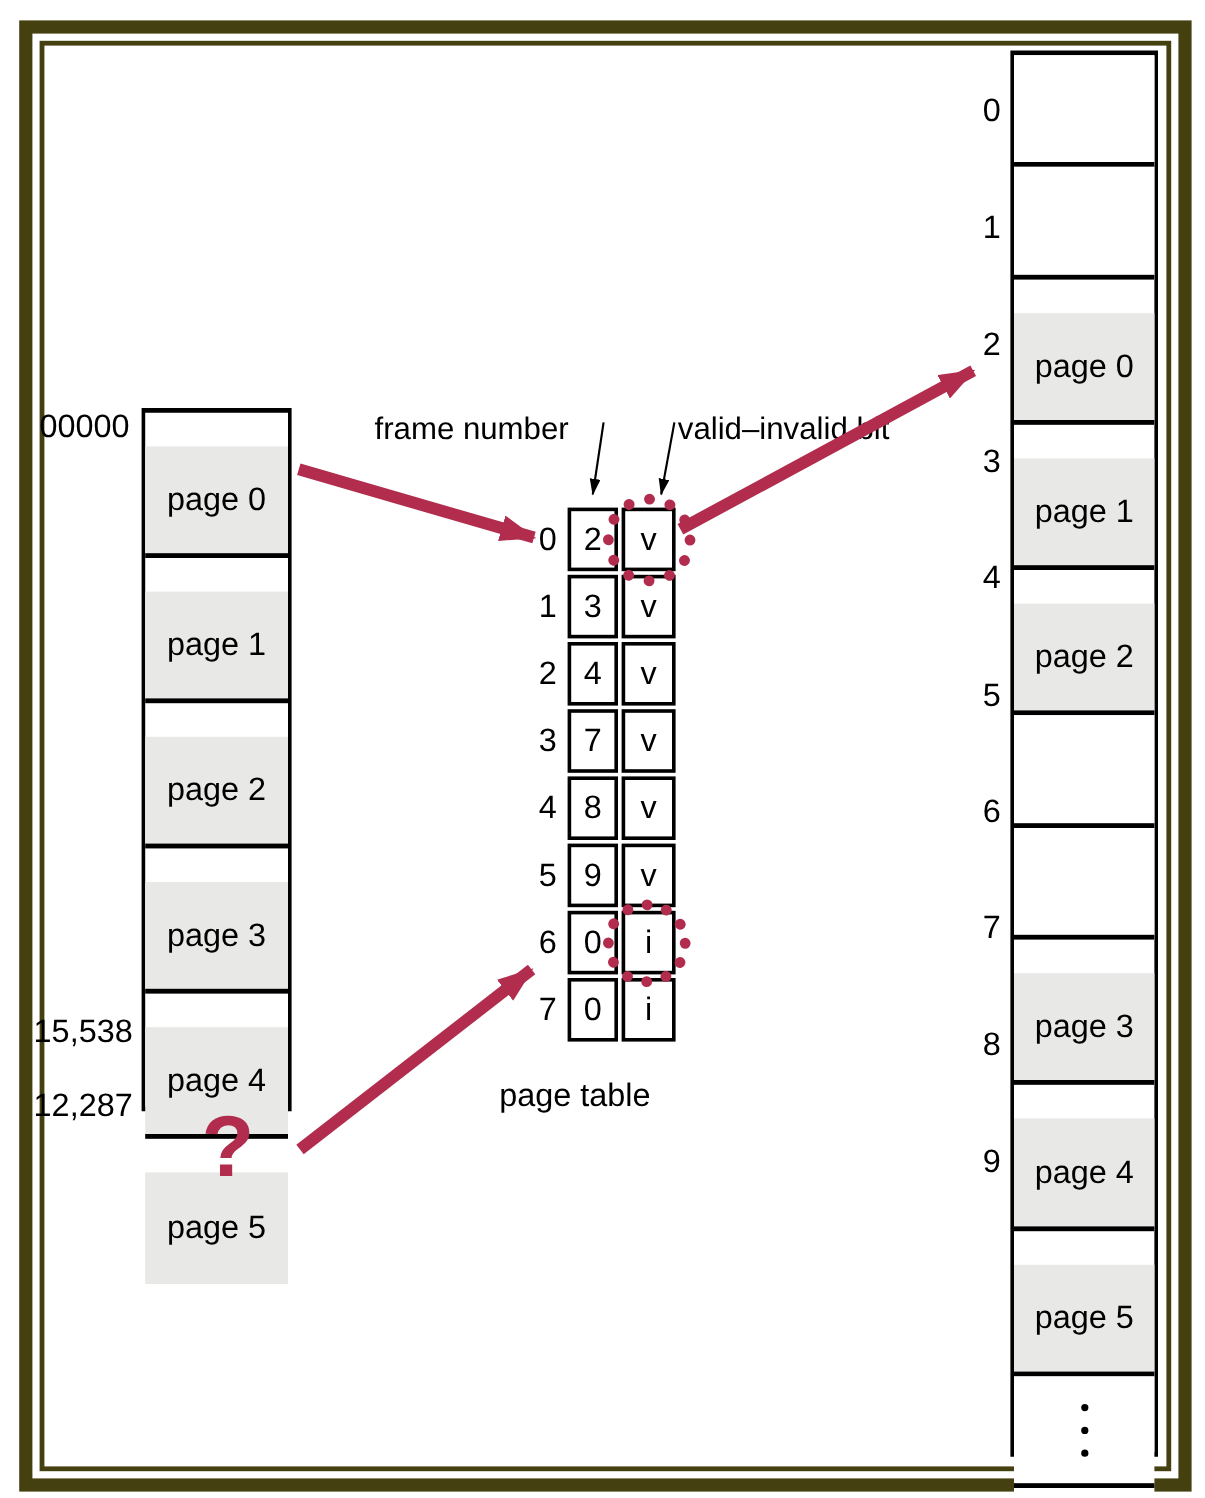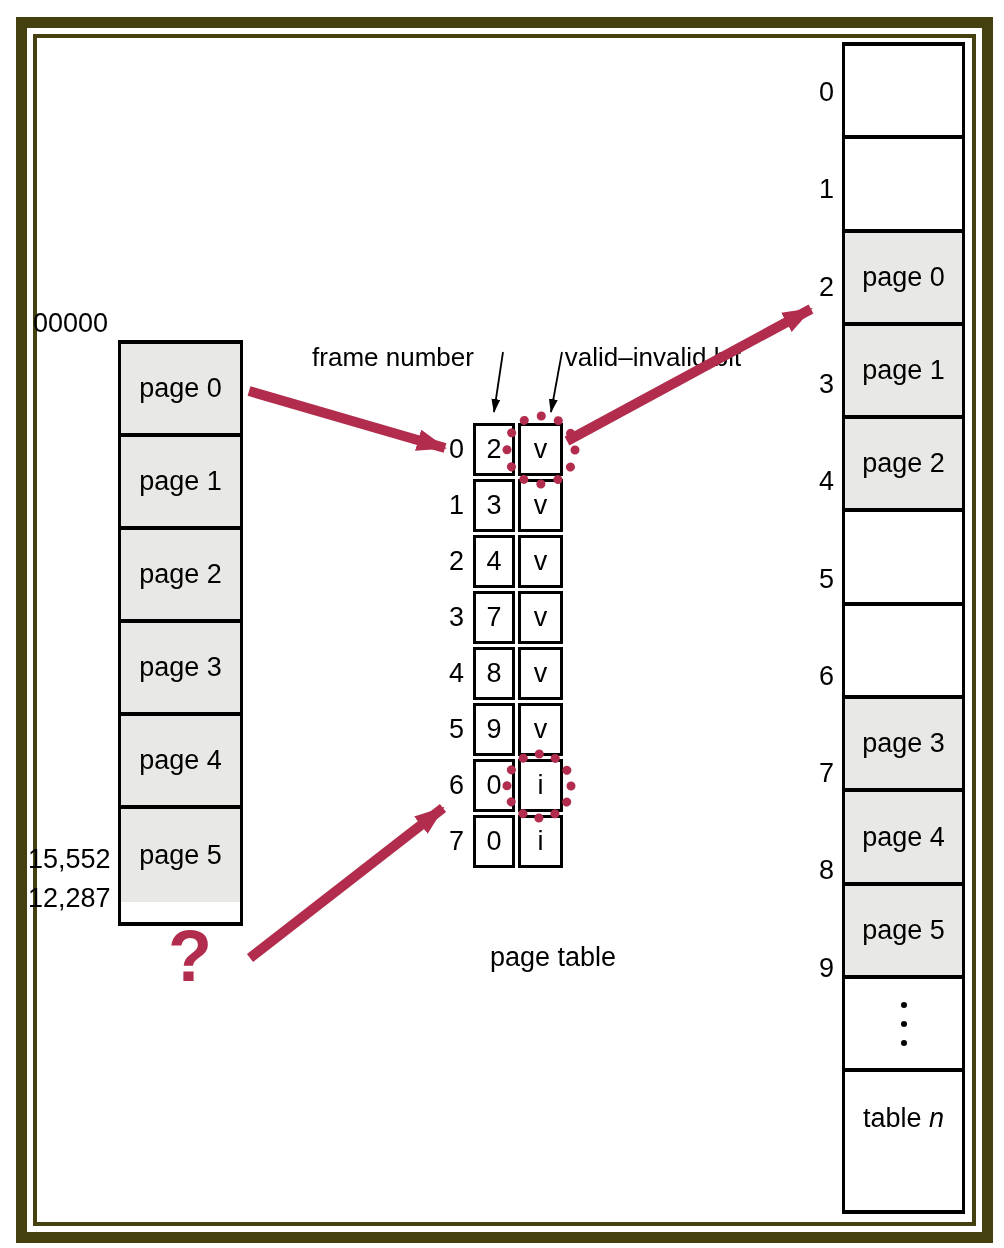--- a/index.html
+++ b/index.html
@@ -11,21 +11,21 @@
   .frame-outer{position:absolute;left:16px;top:17px;right:11px;bottom:5px;border:11px solid #454010;}
   .frame-inner{position:absolute;inset:6px;border:4px solid #454010;}
 
   
   .mem-col{position:absolute;box-sizing:border-box;background:#fff;
     border:3px solid #000;border-top-width:4px;border-bottom-width:4px;}
   .mem-cell{box-sizing:border-box;border-bottom:4px solid #000;
     display:flex;align-items:center;justify-content:center;
     font-size:27px;background:#fff;}
   .mem-cell:last-child{border-bottom:none;}
-  .mem-cell.shaded{background:#e8e8e6;}
+  .mem-cell.shaded{background:#e8e8e6;margin-top:28px;}
   .logical{left:118px;top:340px;width:125px;height:586px;}
   .logical .mem-cell{height:93px;}
   .physical{left:842px;top:42px;width:123px;height:1172px;}
   .physical .mem-cell{height:93.3px;}
   .it{font-style:italic;}
 
   
   .addr{position:absolute;left:28px;width:80px;text-align:right;
     font-size:27px;line-height:27px;}
 
@@ -38,43 +38,43 @@
   .vdots i{display:block;width:6px;height:6px;border-radius:50%;background:#000;}
 
   
   .page-table{position:absolute;left:430px;top:423px;width:140px;height:445px;}
   .pt-row{position:absolute;left:0;display:flex;align-items:center;height:53px;}
   .pt-idx{display:inline-block;width:34px;text-align:right;margin-right:9px;
     font-size:27px;}
   .pt-box{box-sizing:border-box;width:42px;height:53px;border:3px solid #000;
     display:flex;align-items:center;justify-content:center;font-size:27px;background:#fff;}
   .pt-bit{width:45px;margin-left:3px;}
-  .pt-caption{position:absolute;left:416px;top:942px;width:200px;text-align:right;
+  .pt-caption{position:absolute;left:416px;top:898px;width:200px;text-align:left;
     font-size:27px;}
   .pt-label{position:absolute;top:342px;width:220px;text-align:center;font-size:26px;}
   .pt-label.frame-number{left:283px;}
   .pt-label.valid-invalid{left:543px;}
 
   
   .qmark{position:absolute;left:155px;top:916px;width:70px;height:90px;
     text-align:center;font-size:72px;line-height:80px;font-weight:bold;color:#b22d4d;}
   .overlay{position:absolute;left:0;top:0;width:1004px;height:1248px;pointer-events:none;}
 </style>
 </head>
 <body>
 
 <div class="page">
 
   <div class="frame-outer">
     <div class="frame-inner"></div>
   </div>
 
-  <div class="addr" style="top:310px">00000</div>
-  <div class="addr" style="top:846px">15,552</div>
-  <div class="addr" style="top:885px">12,287</div>
+  <div class="addr" style="top:342px">00000</div>
+  <div class="addr" style="top:846px">15,538</div>
+  <div class="addr" style="top:908px">12,287</div>
 
   <div class="mem-col logical">
     <div class="mem-cell shaded">
         <span>page 0</span>
       </div>
     <div class="mem-cell shaded">
         <span>page 1</span>
       </div>
     <div class="mem-cell shaded">
         <span>page 2</span>

